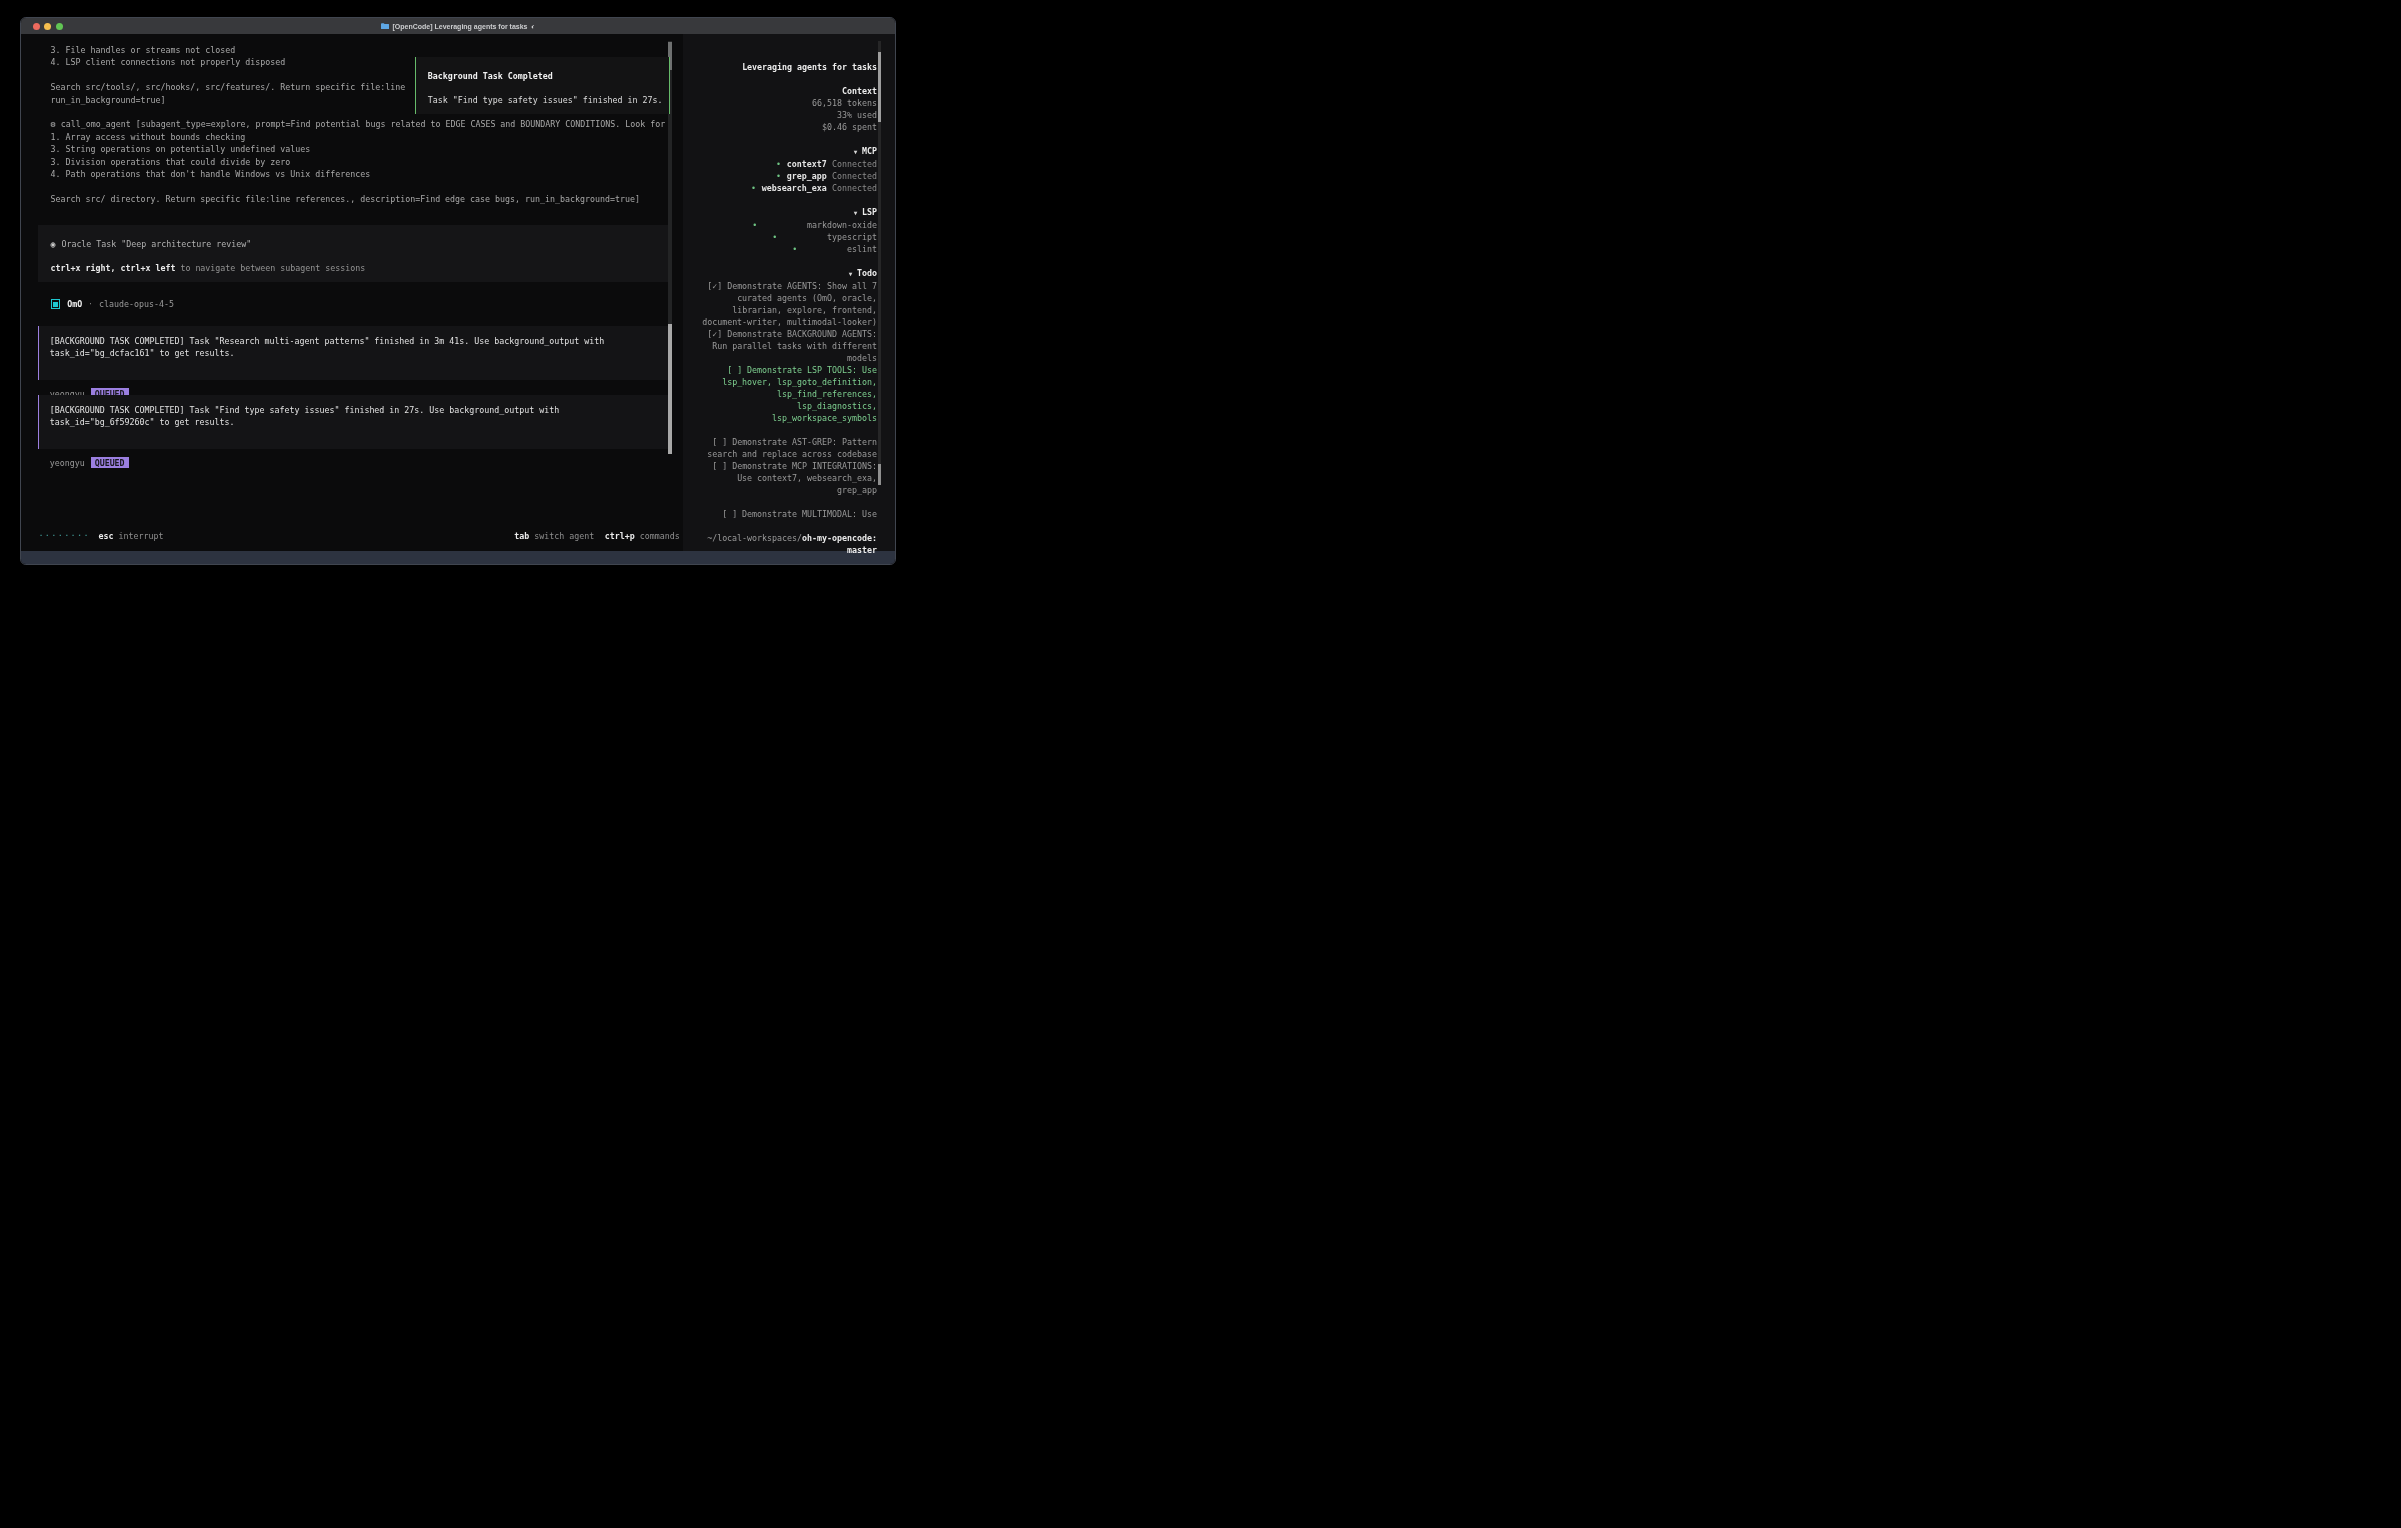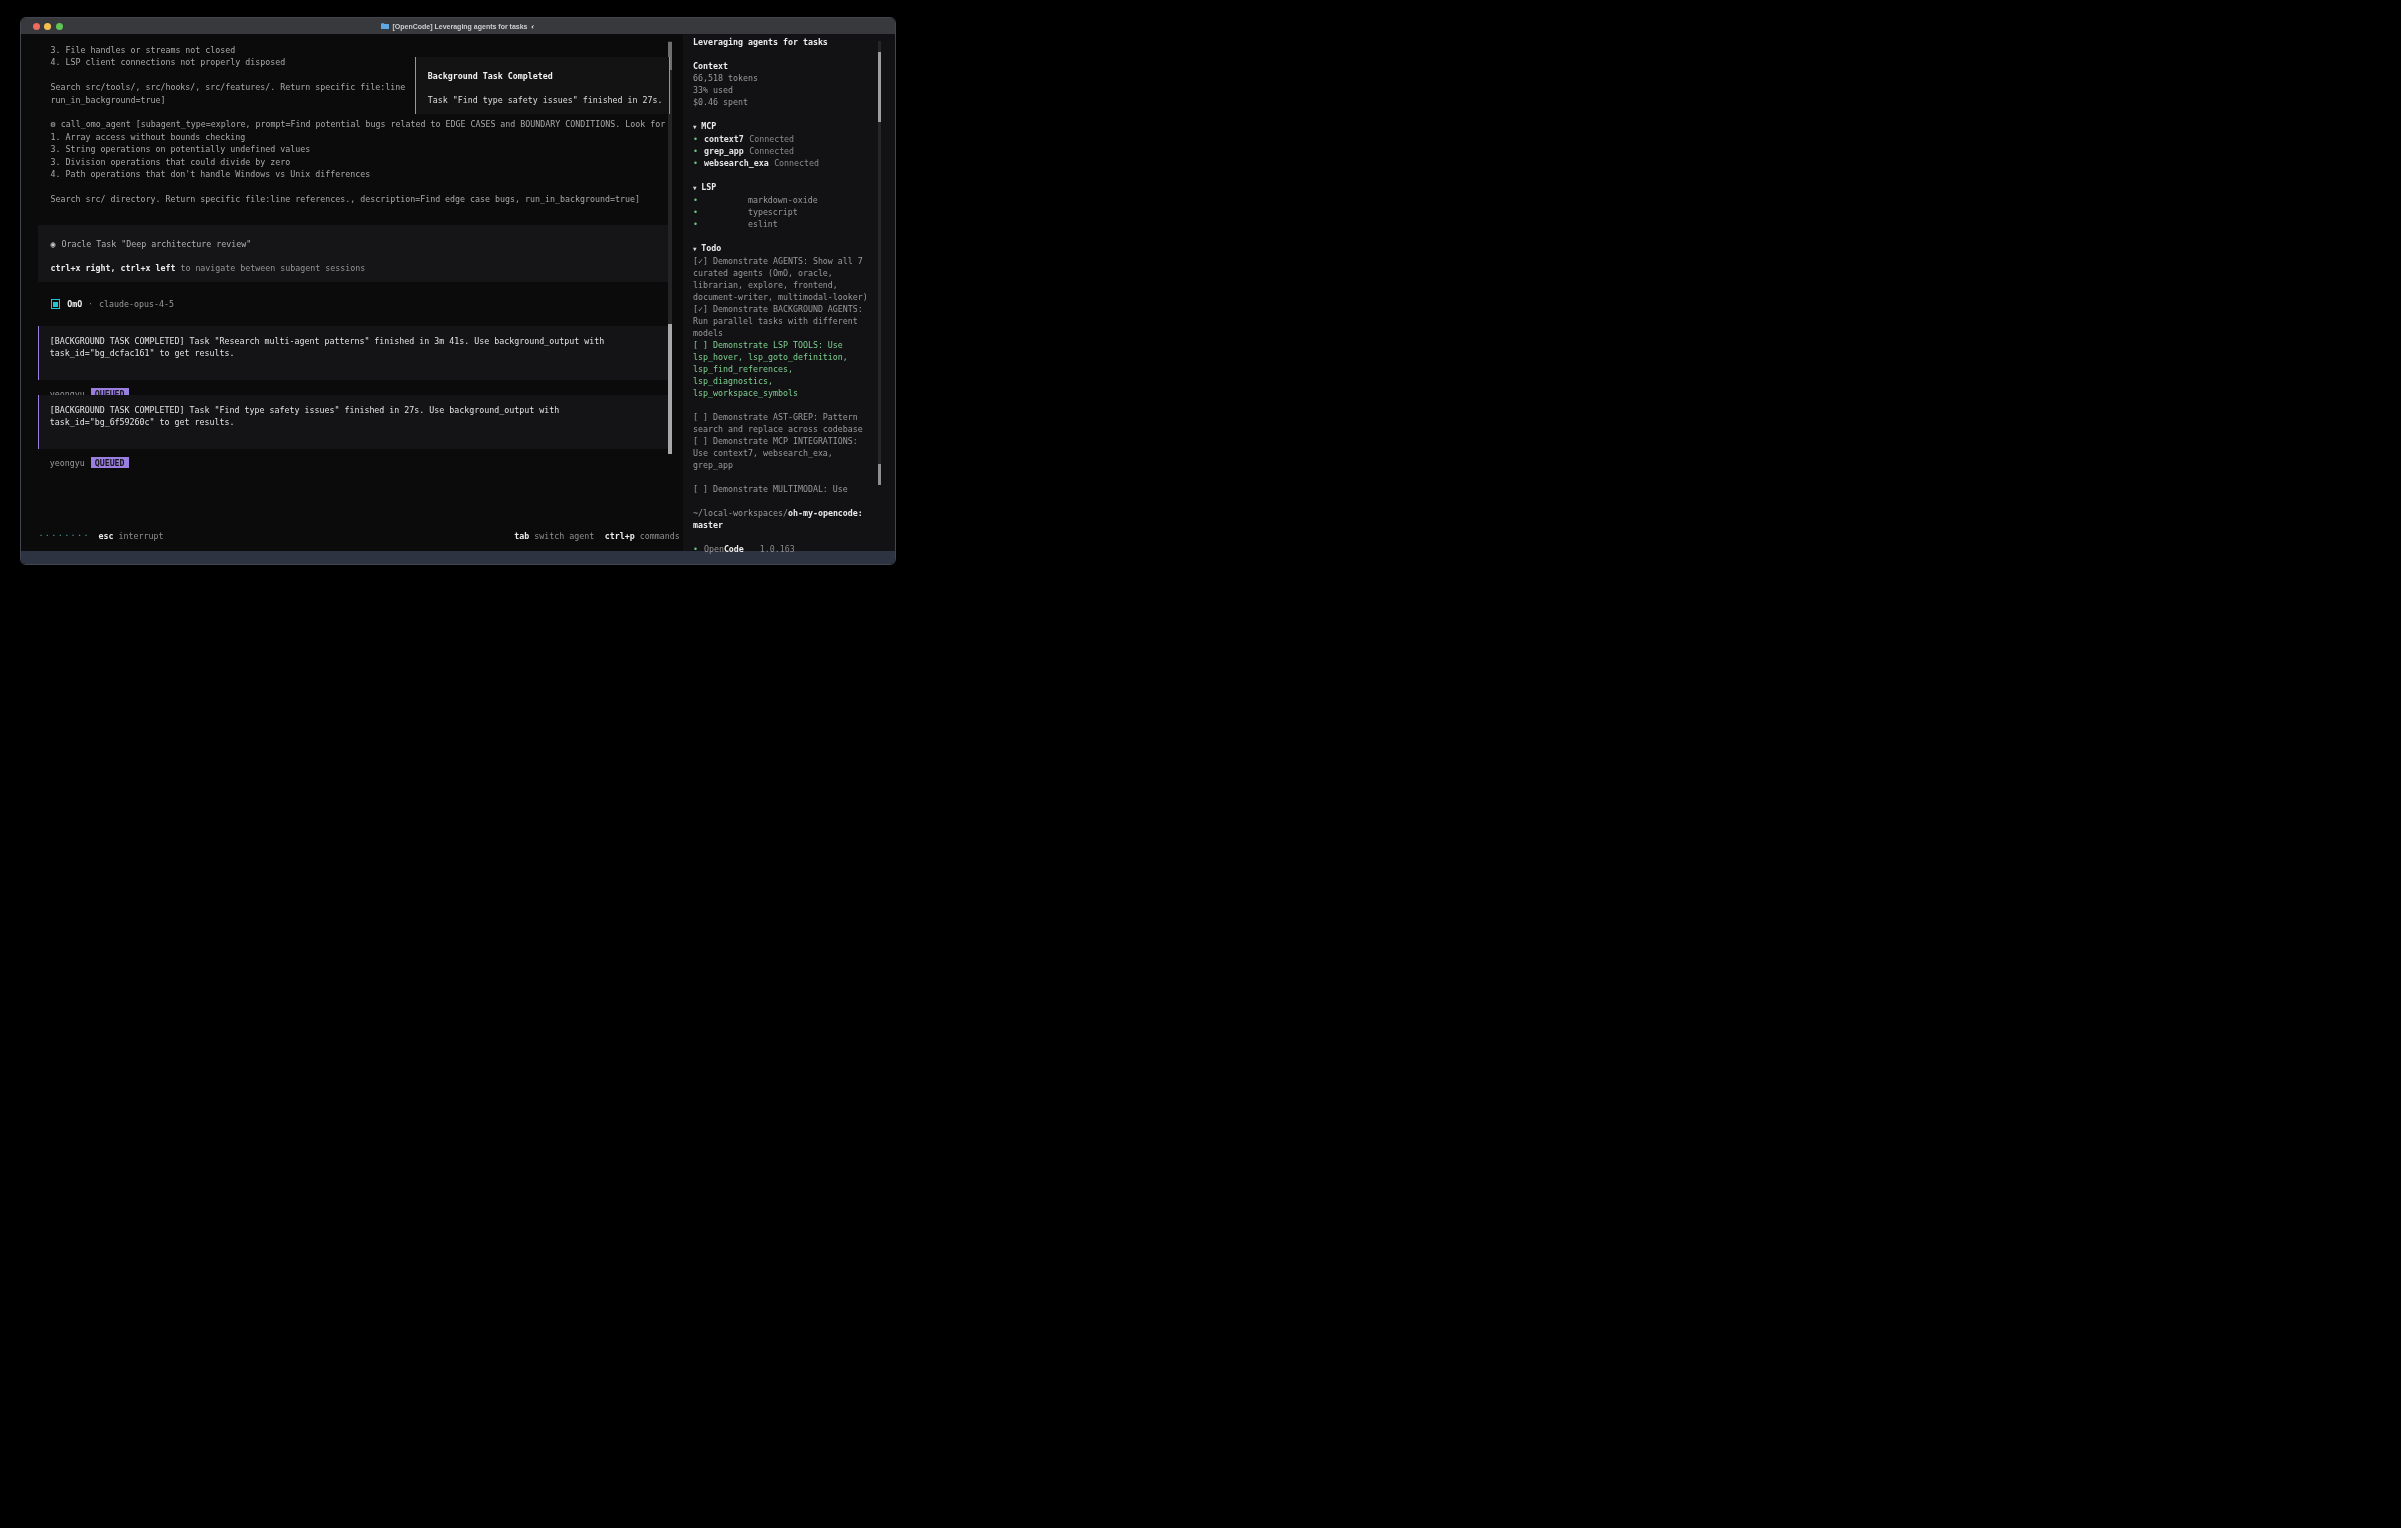--- a/index.html
+++ b/index.html
@@ -82,21 +82,21 @@
   .slabel{color:#8f8f8f;}
   .status-right .group{margin-left:10.6px;}
 
   .m-track{position:absolute;left:647px;top:7px;width:4.1px;height:412px;background:#232425;}
   .m-thumb-top{position:absolute;left:647px;top:8.3px;width:4.1px;height:28px;background:#6e7070;}
   .m-thumb{position:absolute;left:647px;top:290px;width:4.1px;height:130px;background:#a8a8a8;}
 
   
   .sidebar{flex:1 1 auto;background:#121214;position:relative;
     font-size:8.3px;line-height:12px;color:#9a9a9a;}
-  .sb-content{position:absolute;left:10px;top:2px;width:184px;}
+  .sb-content{position:absolute;left:10px;top:27px;width:184px;text-align:right;}
   .sb-title{color:#ededed;font-weight:700;white-space:pre;}
   .blank{height:12px;}
   .sec-head{color:#ededed;font-weight:700;white-space:pre;}
   .tri{color:#d5d5d5;font-size:5.9px;margin-right:4.7px;}
   .bullet{color:#6fc584;margin-right:5.9px;}
   .mcp-name{color:#e5e5e5;font-weight:700;}
   .mcp-status{color:#8a8a8a;margin-left:5.3px;}
   .lsp-name{color:#9a9a9a;padding-left:44px;}
   .todo-item{white-space:pre-wrap;word-break:break-word;color:#9a9a9a;}
   .todo-item.active{color:#7fd191;}

